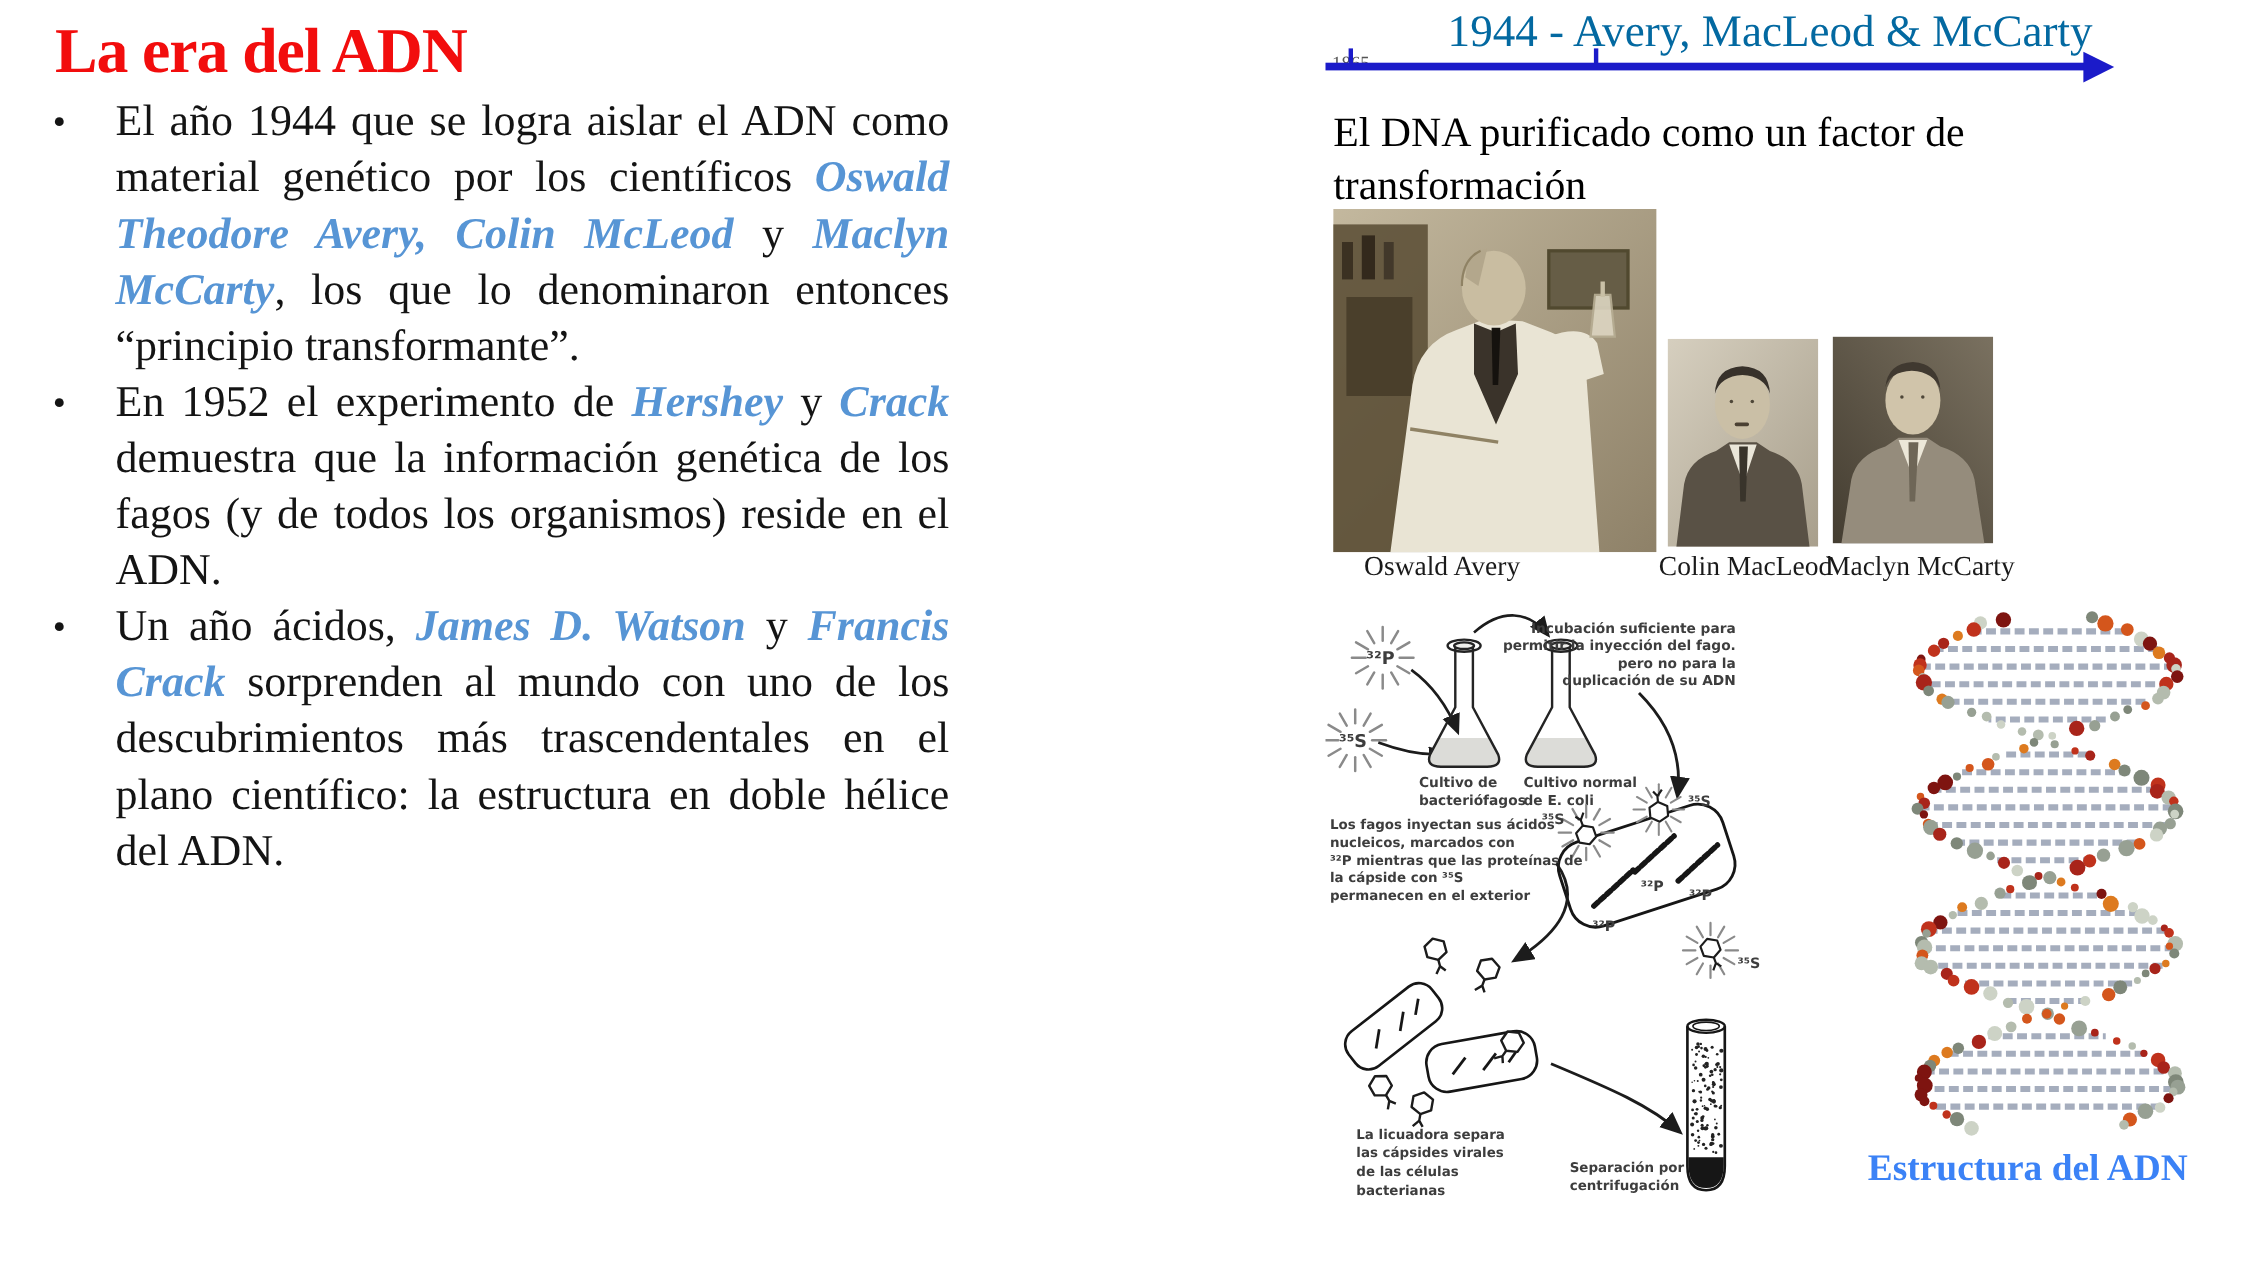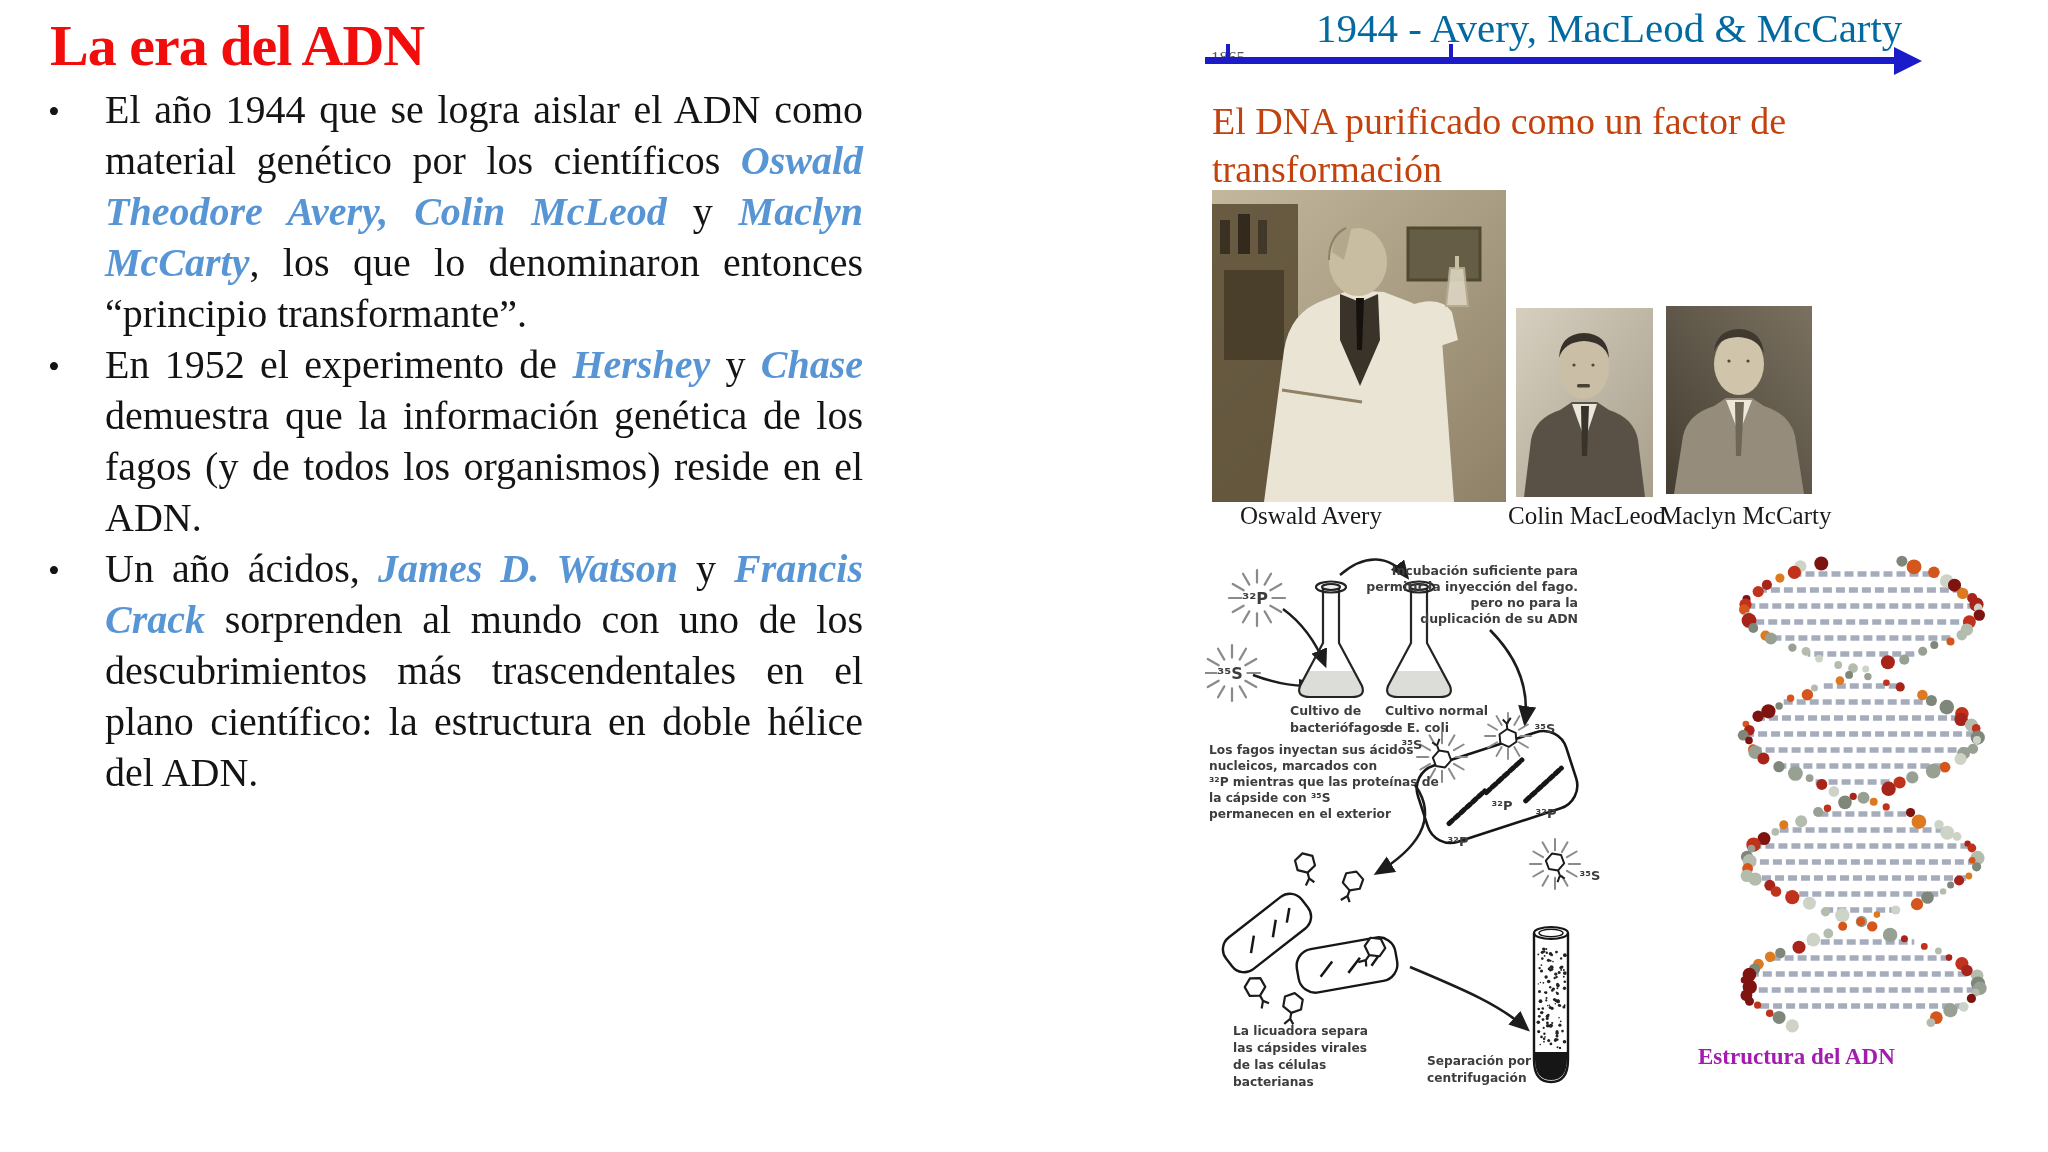--- a/index.html
+++ b/index.html
@@ -20,53 +20,53 @@
   .tl-year{position:absolute;left:1211px;top:48px;font-size:17px;color:#555;text-align:right;}
   .tl-line{position:absolute;left:1205px;top:57px;width:692px;height:7px;
            background:var(--timeline-blue,#1b1bc9);}
   .tl-tick{position:absolute;top:44px;width:4px;height:14px;background:var(--timeline-blue,#1b1bc9);}
   .tl-head{position:absolute;left:1894px;top:47px;width:0;height:0;
            border:14px solid transparent;border-right:0;
            border-left:28px solid var(--timeline-blue,#1b1bc9);}
 
   
   .dna-heading{position:absolute;left:1212px;top:98px;width:650px;font-size:38px;
-               line-height:1.25;color:#c2410c;}
+               line-height:1.25;color:#000000;}
   .note-box{position:absolute;left:1558px;top:204px;width:352px;box-sizing:border-box;
             background:var(--note-yellow,#f8f8cc);padding:12px 16px;font-size:27px;
             line-height:1.42;color:#222;}
   .photo{position:absolute;display:block;}
   #photo-avery{left:1212px;top:190px;width:294px;height:312px;}
   #photo-macleod{left:1516px;top:308px;width:137px;height:189px;}
   #photo-mccarty{left:1666px;top:306px;width:146px;height:188px;}
   .caption{position:absolute;top:502px;font-size:25px;color:#1a1a1a;text-align:center;white-space:nowrap;}
   #cap-avery{left:1164px;width:294px;}
   #cap-macleod{left:1508px;width:155px;}
   #cap-mccarty{left:1660px;width:160px;}
 
   .exp-svg{position:absolute;left:1205px;top:535px;width:470px;height:615px;}
   .exp-svg text{font-family:"DejaVu Sans",sans-serif;font-weight:bold;fill:#3d3d3d;}
   .helix-svg{position:absolute;left:1693px;top:548px;width:348px;height:485px;}
-  .helix-label{position:absolute;left:1698px;top:1044px;font-size:23px;font-weight:bold;color:#a21caf;}
+  .helix-label{position:absolute;left:1698px;top:1044px;font-size:34px;font-weight:bold;color:#3b82f6;}
 </style>
 </head>
 <body>
 
 <div class="slide">
 
   <div class="title">La era del ADN</div>
 
   <div class="bullets">
     <div class="bullet">
       <span class="dot">•</span>
       <span class="txt"><span>El año 1944 que se logra aislar el ADN como material genético por los científicos </span><span class="name">Oswald Theodore Avery, Colin McLeod</span><span> y </span><span class="name">Maclyn McCarty</span><span>, los que lo denominaron entonces “principio transformante”.</span></span>
     </div>
     <div class="bullet">
       <span class="dot">•</span>
-      <span class="txt"><span>En 1952 el experimento de </span><span class="name">Hershey</span><span> y </span><span class="name">Chase</span><span> demuestra que la información genética de los fagos (y de todos los organismos) reside en el ADN.</span></span>
+      <span class="txt"><span>En 1952 el experimento de </span><span class="name">Hershey</span><span> y </span><span class="name">Crack</span><span> demuestra que la información genética de los fagos (y de todos los organismos) reside en el ADN.</span></span>
     </div>
     <div class="bullet">
       <span class="dot">•</span>
       <span class="txt"><span>Un año ácidos, </span><span class="name">James D. Watson</span><span> y </span><span class="name">Francis Crack</span><span> sorprenden al mundo con uno de los descubrimientos más trascendentales en el plano científico: la estructura en doble hélice del ADN.</span></span>
     </div>
   </div>
 
   <div class="tl-title">1944 - Avery, MacLeod &amp; McCarty</div>
   <div class="tl-year">1865</div>
   <div class="tl-line"></div>

